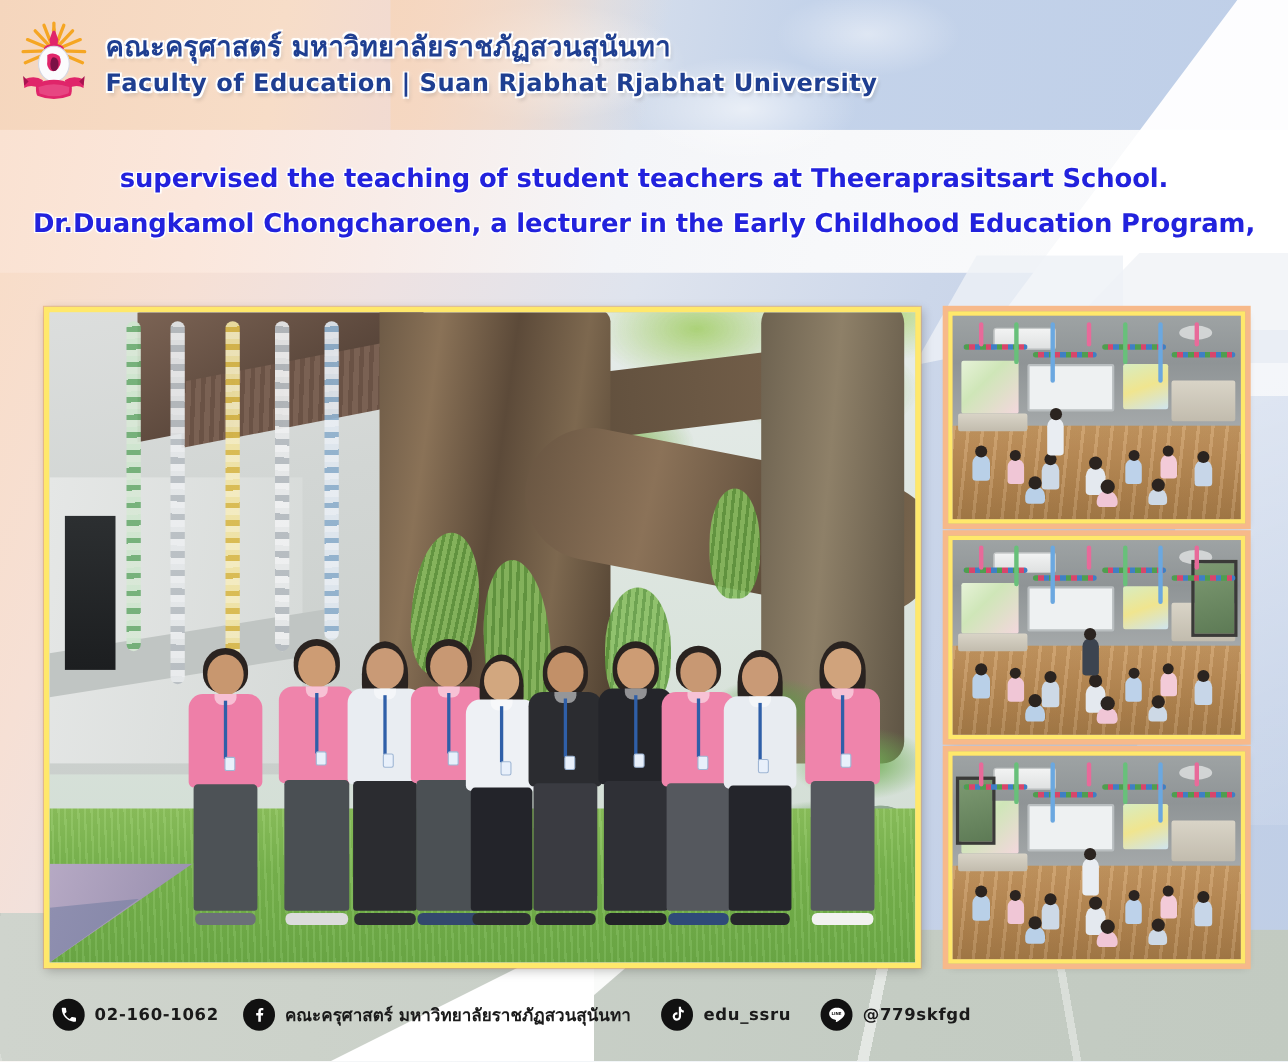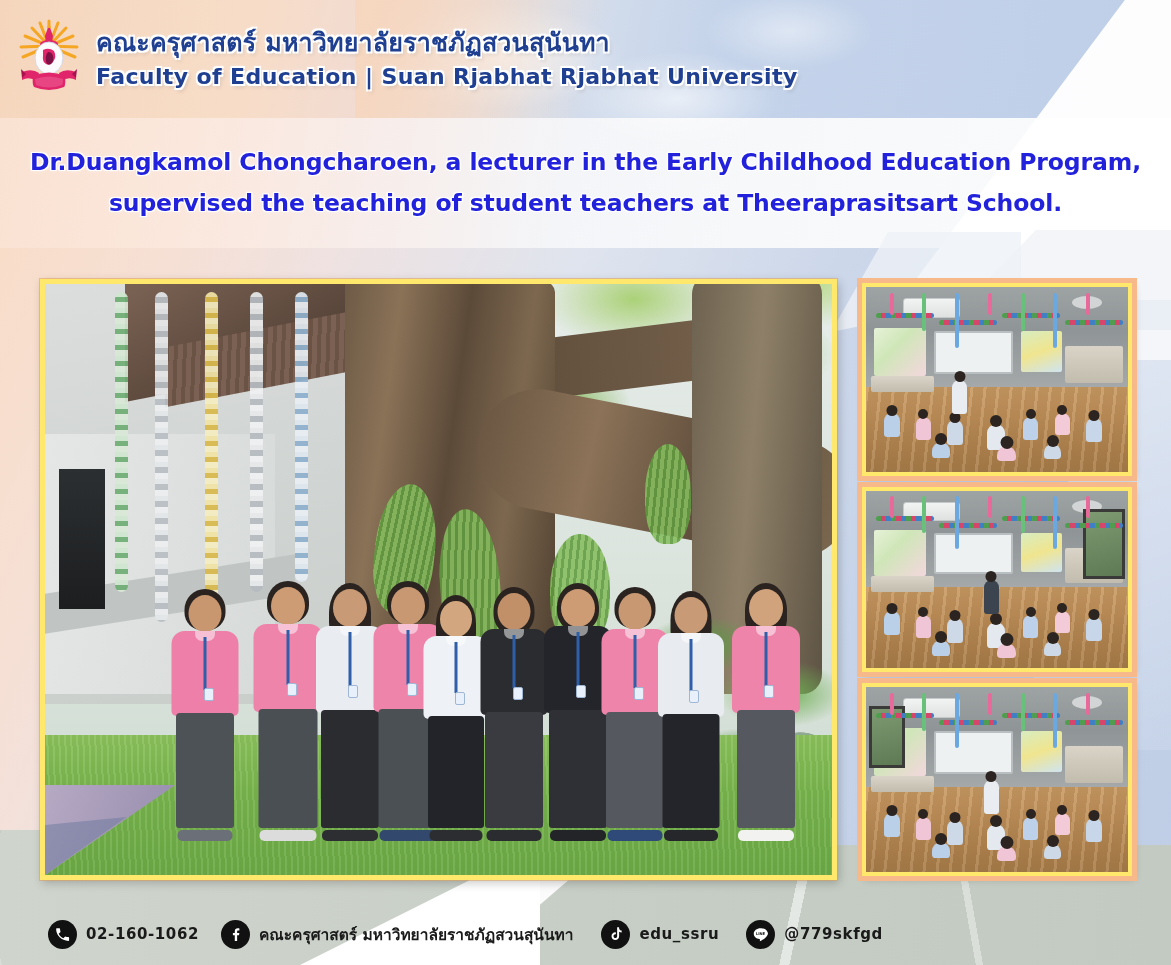--- a/index.html
+++ b/index.html
@@ -418,21 +418,21 @@
   .c-kid-head { position:absolute; left:50%; transform:translateX(-50%); border-radius:50%; background:#2b2420; }
   .c-garland { position:absolute; height:5px; border-radius:3px; }
   .c-hang { position:absolute; width:4px; border-radius:2px; }
   .c-ac { position:absolute; background: linear-gradient(180deg,#f2f3f3,#dfe1e1); border-radius:3px; border:1px solid #c6c9c9; }
   .c-fan { position:absolute; border-radius:50%; background: rgba(220,222,222,.85); }
   .c-win { position:absolute; background: linear-gradient(165deg,#7d9a72,#5d7a55); border:3px solid #3a3a38; }
 
   
   .footer {
     position: absolute;
-    left: 0; bottom: 0;
+    left: 0; bottom: 12px;
     width: 100%; height: 62px;
     display: flex;
     align-items: center;
     z-index: 7;
     padding-left: 48px;
   }
   .f-item {
     display: flex;
     align-items: center;
     gap: 9px;
@@ -518,22 +518,22 @@
         </g>
       </svg>
     </div>
     <div class="titles">
       <div class="title-th">คณะครุศาสตร์ มหาวิทยาลัยราชภัฏสวนสุนันทา</div>
       <div class="title-en">Faculty of Education | Suan Rjabhat Rjabhat University</div>
     </div>
   </div>
 
   <div class="headline">
+    <div class="headline-line">supervised the teaching of student teachers at Theeraprasitsart School.</div>
     <div class="headline-line">Dr.Duangkamol Chongcharoen, a lecturer in the Early Childhood Education Program,</div>
-    <div class="headline-line">supervised the teaching of student teachers at Theeraprasitsart School.</div>
   </div>
 
   <div class="photo-main">
     <div class="m-sky"></div>
     <div class="m-bldg-l"></div>
     <div class="m-roof"></div>
     <div class="m-roof2"></div>
     <div class="m-wall"></div>
     <div class="m-wall2"></div>
     <div class="m-dark-pan"></div>

